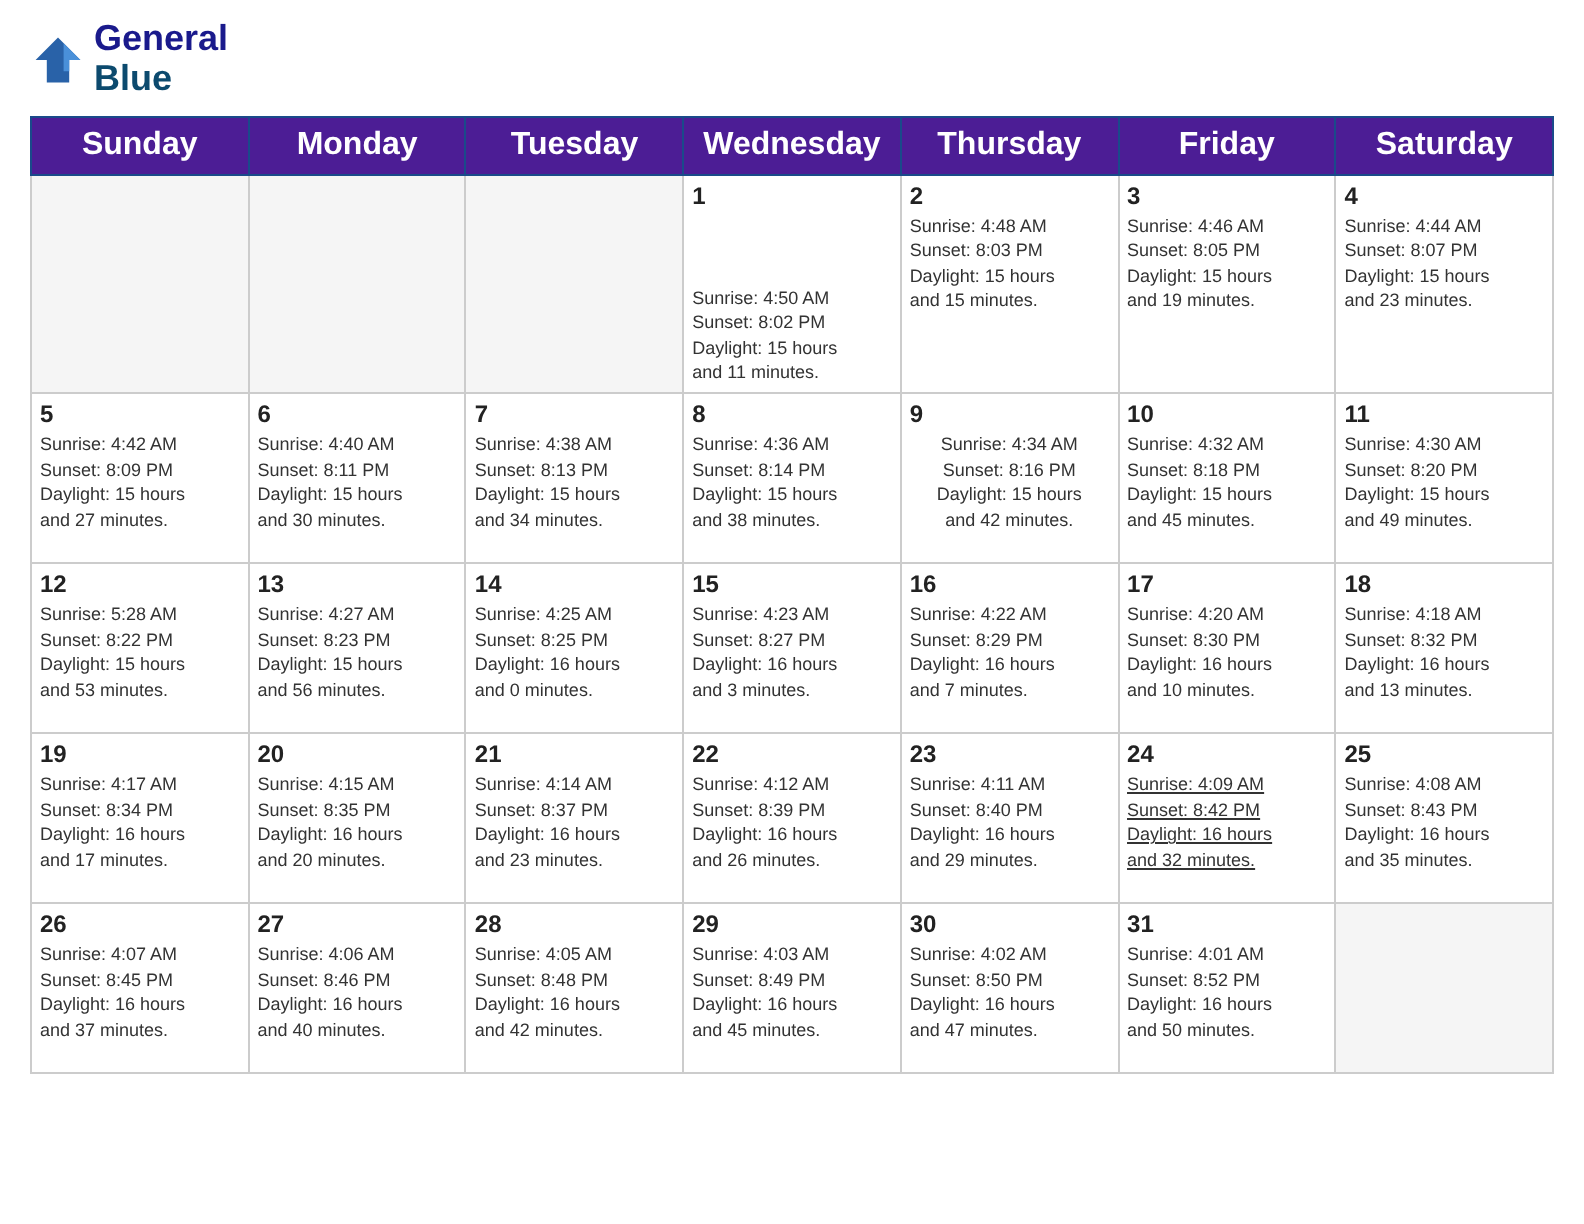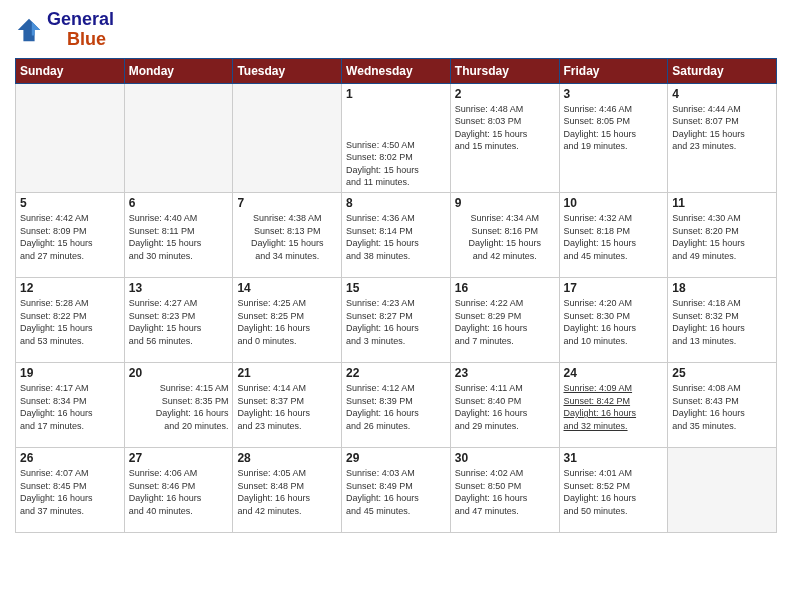--- a/index.html
+++ b/index.html
@@ -28,22 +28,21 @@
       align-items: center;
       gap: 4px;
     }
     .logo-text {
       font-size: 18px;
       font-weight: bold;
       color: #1a1a8c;
       line-height: 1.1;
     }
     .logo-text span {
-      color: #c2410c;
-      margin-left: 20px;
+      color: #0c4a6e;
     }
     .logo-icon {
       width: 28px;
       height: 28px;
     }
     .title-block {
       text-align: right;
     }
     .main-title {
       font-size: 32px;
@@ -54,26 +53,26 @@
       font-size: 16px;
       color: #444;
     }
     .calendar {
       flex: 1;
       border-collapse: collapse;
       width: 100%;
       table-layout: fixed;
     }
     .calendar thead tr th {
-      background: #7f1d1d;
+      background: #4c1d95;
       color: #fff;
-      font-size: 12px;
+      font-size: 16px;
       font-weight: bold;
       padding: 5px 4px;
-      text-align: left;
+      text-align: center;
       border: 1px solid #1a4a8a;
     }
     .calendar tbody tr td {
       border: 1px solid #ccc;
       vertical-align: top;
       padding: 3px 4px;
       font-size: 9.5px;
       color: #222;
       background: #fff;
       height: 85px;
@@ -170,21 +169,21 @@
           </td>
           <td>
             <span class="day-number">6</span>
             <div class="day-info" style="white-space: pre-line;">Sunrise: 4:40 AM
 Sunset: 8:11 PM
 Daylight: 15 hours
 and 30 minutes.</div>
           </td>
           <td>
             <span class="day-number">7</span>
-            <div class="day-info" style="white-space: pre-line; text-align: center;">Sunrise: 4:38 AM
+            <div class="day-info" style="white-space: pre-line;">Sunrise: 4:38 AM
 Sunset: 8:13 PM
 Daylight: 15 hours
 and 34 minutes.</div>
           </td>
           <td>
             <span class="day-number">8</span>
             <div class="day-info" style="white-space: pre-line;">Sunrise: 4:36 AM
 Sunset: 8:14 PM
 Daylight: 15 hours
 and 38 minutes.</div>
@@ -265,21 +264,21 @@
         <tr>
           <td>
             <span class="day-number">19</span>
             <div class="day-info" style="white-space: pre-line;">Sunrise: 4:17 AM
 Sunset: 8:34 PM
 Daylight: 16 hours
 and 17 minutes.</div>
           </td>
           <td>
             <span class="day-number">20</span>
-            <div class="day-info" style="white-space: pre-line; text-align: right;">Sunrise: 4:15 AM
+            <div class="day-info" style="white-space: pre-line;">Sunrise: 4:15 AM
 Sunset: 8:35 PM
 Daylight: 16 hours
 and 20 minutes.</div>
           </td>
           <td>
             <span class="day-number">21</span>
             <div class="day-info" style="white-space: pre-line;">Sunrise: 4:14 AM
 Sunset: 8:37 PM
 Daylight: 16 hours
 and 23 minutes.</div>

